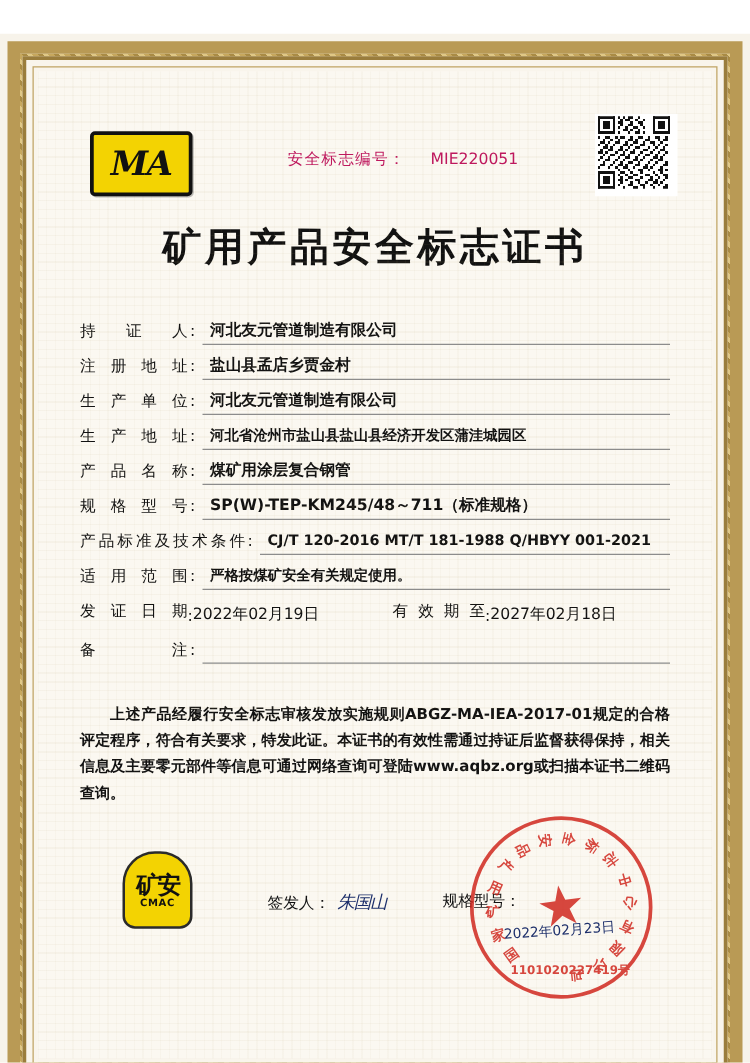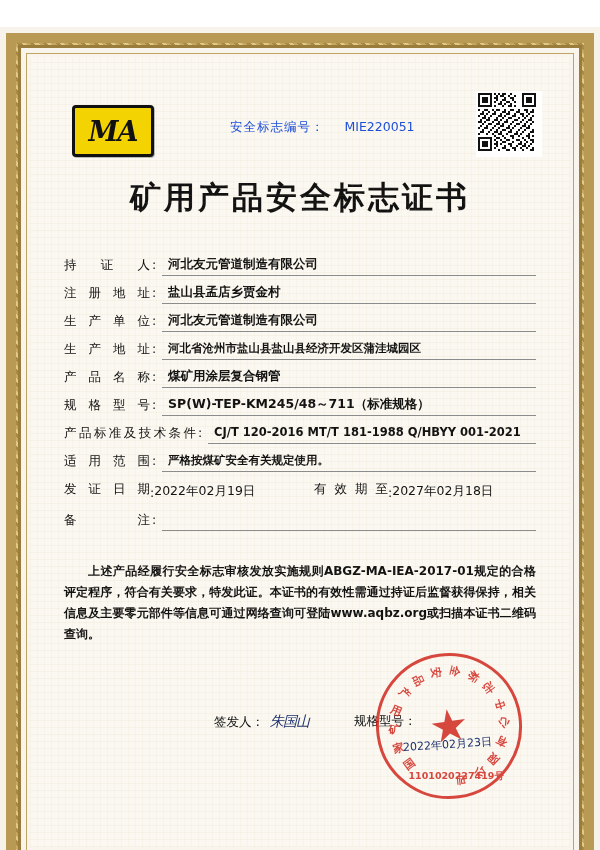--- a/index.html
+++ b/index.html
@@ -94,21 +94,21 @@
     font-style: italic;
     color: #111;
     letter-spacing: -1px;
   }
 
   .cert-no {
     position: absolute;
     left: 200px;
     top: 62px;
     font-size: 12.5px;
-    color: #1d4ed8;
+    color: #be185d;
     white-space: nowrap;
   }
   .cert-no .label { letter-spacing: 1px; }
   .cert-no .value { margin-left: 16px; }
 
   .qr {
     position: absolute;
     right: 28px;
     top: 34px;
     width: 62px;
@@ -605,20 +605,24 @@
         <span class="label">备    注</span>
         <span class="colon">:</span>
         <span class="value"></span>
       </div>
     </div>
 
     <div class="statement">上述产品经履行安全标志审核发放实施规则ABGZ-MA-IEA-2017-01规定的合格评定程序，符合有关要求，特发此证。本证书的有效性需通过持证后监督获得保持，相关信息及主要零元部件等信息可通过网络查询可登陆www.aqbz.org或扫描本证书二维码查询。</div>
 
     <div class="sign-area">
 
+      <div class="cmac-badge">
+        <span class="glyph">矿安</span>
+        <span class="txt">CMAC</span>
+      </div>
 
       <div class="sign-line sign-issuer">
         <span>签发人：</span><span class="handwriting">朱国山</span>
       </div>
 
       <div class="sign-line sign-dept">
         <span>规格型号：</span>
       </div>
 
       <div class="seal">

